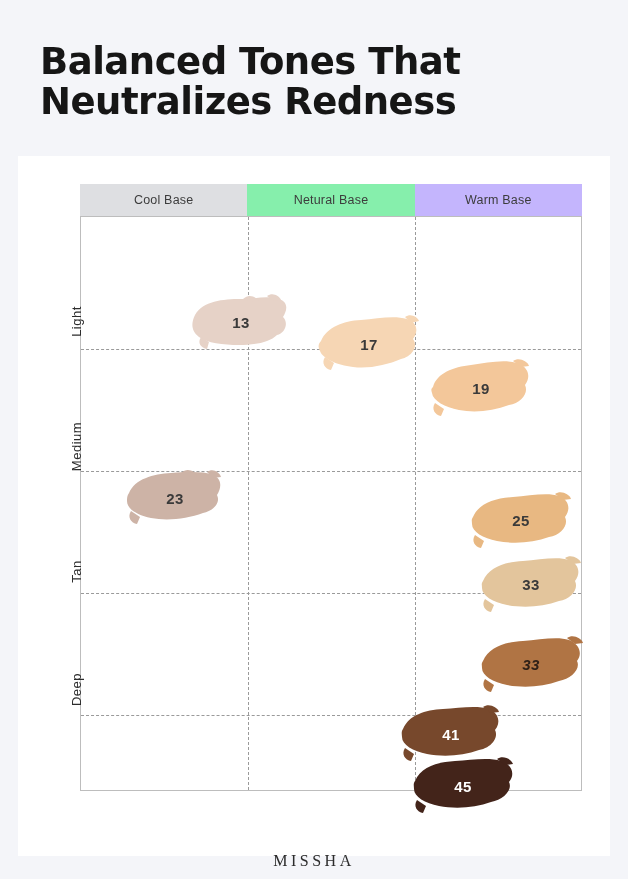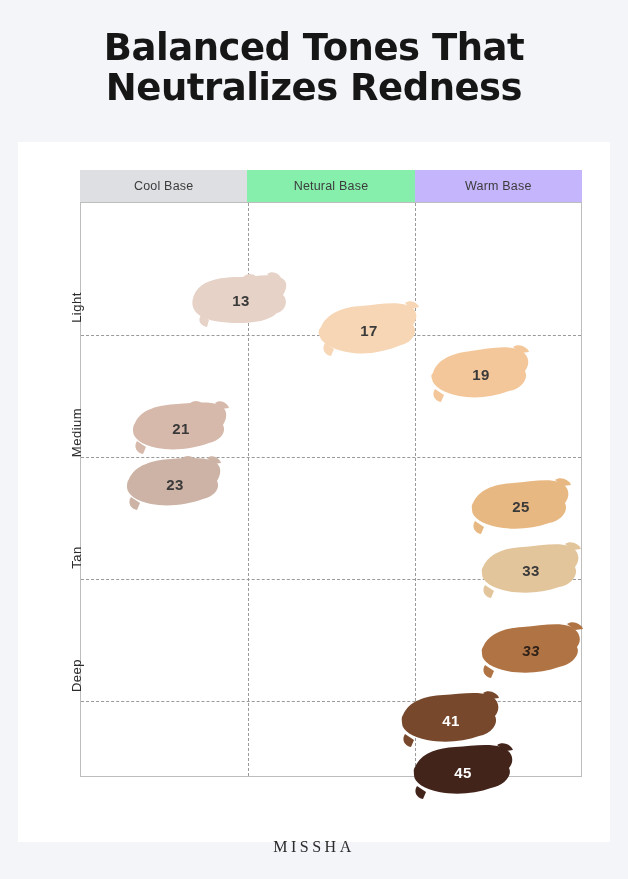--- a/index.html
+++ b/index.html
@@ -15,21 +15,22 @@
   }
   .page {
     position: relative;
     width: 628px;
     height: 879px;
     box-sizing: border-box;
   }
   
   .title-block {
     padding: 28px 40px 0 40px;
-    text-align: center;
+    text-align: left;
+    margin-top: 14px;
   }
   .title-line {
     font-family: "DejaVu Sans", sans-serif;
     font-weight: bold;
     color: #161616;
     letter-spacing: -0.5px;
     line-height: 1.08;
   }
   .title-line1 { font-size: 37px; }
   .title-line2 { font-size: 37px; }
@@ -169,21 +170,21 @@
       <div class="plot">
 
         <div class="vline" style="left:167px;"></div>
         <div class="vline" style="left:334px;"></div>
 
         <div class="hline" style="top:132px;"></div>
         <div class="hline" style="top:254px;"></div>
         <div class="hline" style="top:376px;"></div>
         <div class="hline" style="top:498px;"></div>
 
-        <div class="swatch" style="left:108px; top:68px;">
+        <div class="swatch" style="left:108px; top:76px;">
           <svg viewBox="0 0 104 58" preserveAspectRatio="none">
             <path d="M6,22 C14,8 34,6 52,6 C66,6 78,2 90,6 C100,9 98,18 94,24
                      C100,30 96,40 88,42 C80,50 64,52 50,52 C34,52 18,50 10,44
                      C2,38 2,30 6,22 Z" fill="#e6d2c7"></path>
             <path d="M54,6 C60,0 66,4 70,7 L64,9 Z" fill="#e6d2c7"></path>
             <path d="M78,3 C84,-1 90,3 92,7 L84,8 Z" fill="#e6d2c7"></path>
             <path d="M12,44 C8,50 12,55 18,56 L20,49 Z" fill="#e6d2c7"></path>
           </svg>
           <div class="num" style="color:#3a3a3a;">13</div>
         </div>
@@ -203,31 +204,20 @@
           <svg viewBox="0 0 104 58" preserveAspectRatio="none">
             <path d="M4,28 C8,14 24,8 42,6 C58,4 74,0 88,4 C100,8 102,18 96,26
                      C100,34 92,44 80,46 C64,52 46,54 30,51 C16,48 4,42 3,34
                      C2,31 2,30 4,28 Z" fill="#f3c79a"></path>
             <path d="M84,2 C90,-2 98,2 100,7 L92,8 Z" fill="#f3c79a"></path>
             <path d="M6,44 C2,50 6,56 12,57 L15,50 Z" fill="#f3c79a"></path>
           </svg>
           <div class="num" style="color:#3a3a3a;">19</div>
         </div>
 
-        <div class="swatch" style="left:48px; top:196px;">
-          <svg viewBox="0 0 104 58" preserveAspectRatio="none">
-            <path d="M6,24 C12,10 30,6 48,5 C64,4 80,2 90,6 C100,10 98,20 94,26
-                     C98,34 90,42 80,44 C64,50 44,52 28,49 C14,46 4,40 4,32
-                     C4,29 4,27 6,24 Z" fill="#d6b9ab"></path>
-            <path d="M60,5 C66,-1 74,3 76,8 L68,9 Z" fill="#d6b9ab"></path>
-            <path d="M86,4 C92,0 98,4 100,9 L92,10 Z" fill="#d6b9ab"></path>
-            <path d="M8,42 C4,48 8,54 14,55 L17,48 Z" fill="#d6b9ab"></path>
-          </svg>
-          <div class="num" style="color:#3a3a3a;">21</div>
-        </div>
 
         <div class="swatch" style="left:42px; top:252px;">
           <svg viewBox="0 0 104 58" preserveAspectRatio="none">
             <path d="M6,24 C12,10 30,5 48,4 C64,3 80,2 90,6 C100,10 98,20 94,26
                      C98,34 90,42 80,44 C64,50 44,52 28,49 C14,46 4,40 4,32
                      C4,29 4,27 6,24 Z" fill="#cdb3a6"></path>
             <path d="M58,4 C64,-2 72,2 74,7 L66,8 Z" fill="#cdb3a6"></path>
             <path d="M84,3 C90,-1 96,3 98,8 L90,9 Z" fill="#cdb3a6"></path>
             <path d="M8,42 C4,48 8,54 14,55 L17,48 Z" fill="#cdb3a6"></path>
           </svg>

